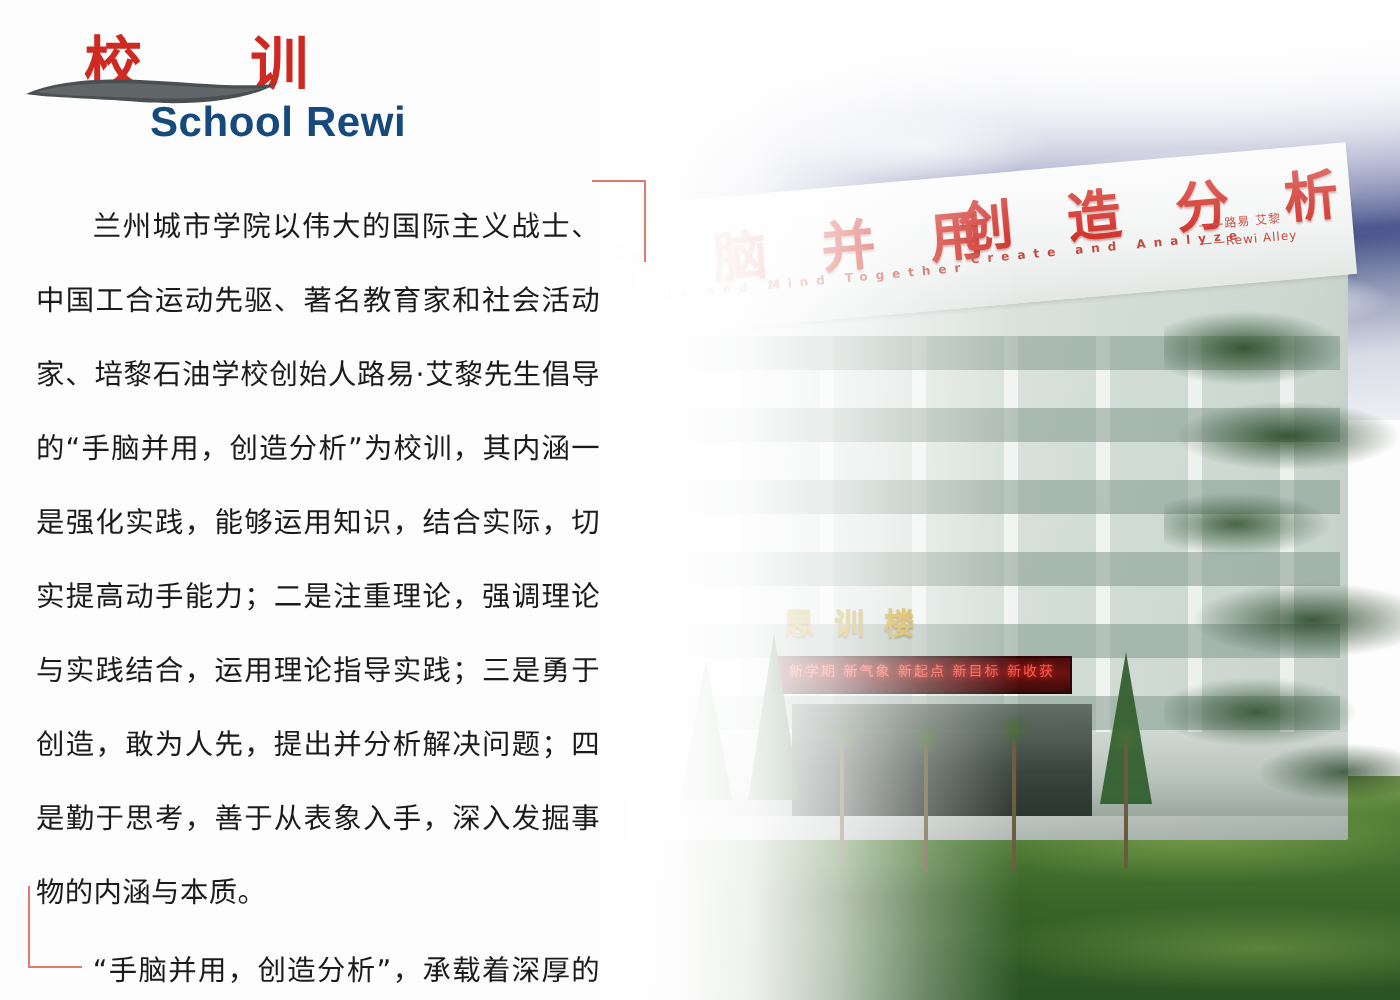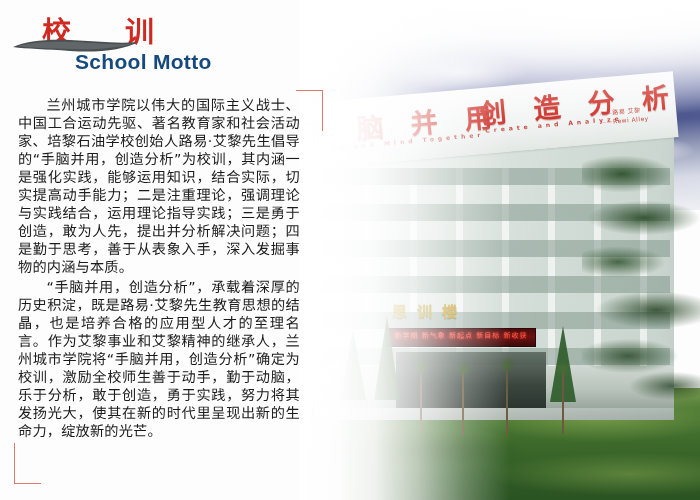--- a/index.html
+++ b/index.html
@@ -300,21 +300,21 @@
   #article {
     position: absolute;
     left: 0; top: 96px;
     width: 322px;
   }
   .para {
     margin: 0 0 2px 0;
     padding: 0 22px 0 18px;
     color: #1b1b1b;
     font-size: 14.2px;
-    line-height: 18px;
+    line-height: 37px;
     text-align: justify;
     text-justify: inter-ideograph;
     text-indent: 2em;
     font-family: "DejaVu Sans", sans-serif;
     letter-spacing: 0.2px;
   }
 
   
   #bracket-tr {
     position: absolute;
@@ -381,21 +381,21 @@
     <div id="photo-fade-corner"></div>
     <div id="photo-fade-bottomleft"></div>
   </div>
 
   <div id="header">
     <div id="title-zh">校 训</div>
     <svg id="brush" viewBox="0 0 128 16">
       <path d="M1 9 C 14 3, 34 1, 58 2 C 82 3, 104 6, 126 4 C 112 12, 86 15, 58 13 C 34 11, 14 11, 1 9 Z" fill="#4a4f52"></path>
       <path d="M6 8 C 20 4, 40 3, 62 4 C 84 5, 102 7, 120 6 C 104 10, 84 12, 60 11 C 36 10, 18 10, 6 8 Z" fill="#6a6f72" opacity="0.75"></path>
     </svg>
-    <div id="title-en">School Motto</div>
+    <div id="title-en">School Rewi</div>
   </div>
 
   <div id="article">
     <p class="para">兰州城市学院以伟大的国际主义战士、中国工合运动先驱、著名教育家和社会活动家、培黎石油学校创始人路易·艾黎先生倡导的“手脑并用，创造分析”为校训，其内涵一是强化实践，能够运用知识，结合实际，切实提高动手能力；二是注重理论，强调理论与实践结合，运用理论指导实践；三是勇于创造，敢为人先，提出并分析解决问题；四是勤于思考，善于从表象入手，深入发掘事物的内涵与本质。</p>
     <p class="para">“手脑并用，创造分析”，承载着深厚的历史积淀，既是路易·艾黎先生教育思想的结晶，也是培养合格的应用型人才的至理名言。作为艾黎事业和艾黎精神的继承人，兰州城市学院将“手脑并用，创造分析”确定为校训，激励全校师生善于动手，勤于动脑，乐于分析，敢于创造，勇于实践，努力将其发扬光大，使其在新的时代里呈现出新的生命力，绽放新的光芒。</p>
   </div>
 
   <div id="bracket-tr"></div>
   <div id="bracket-bl"></div>
 

